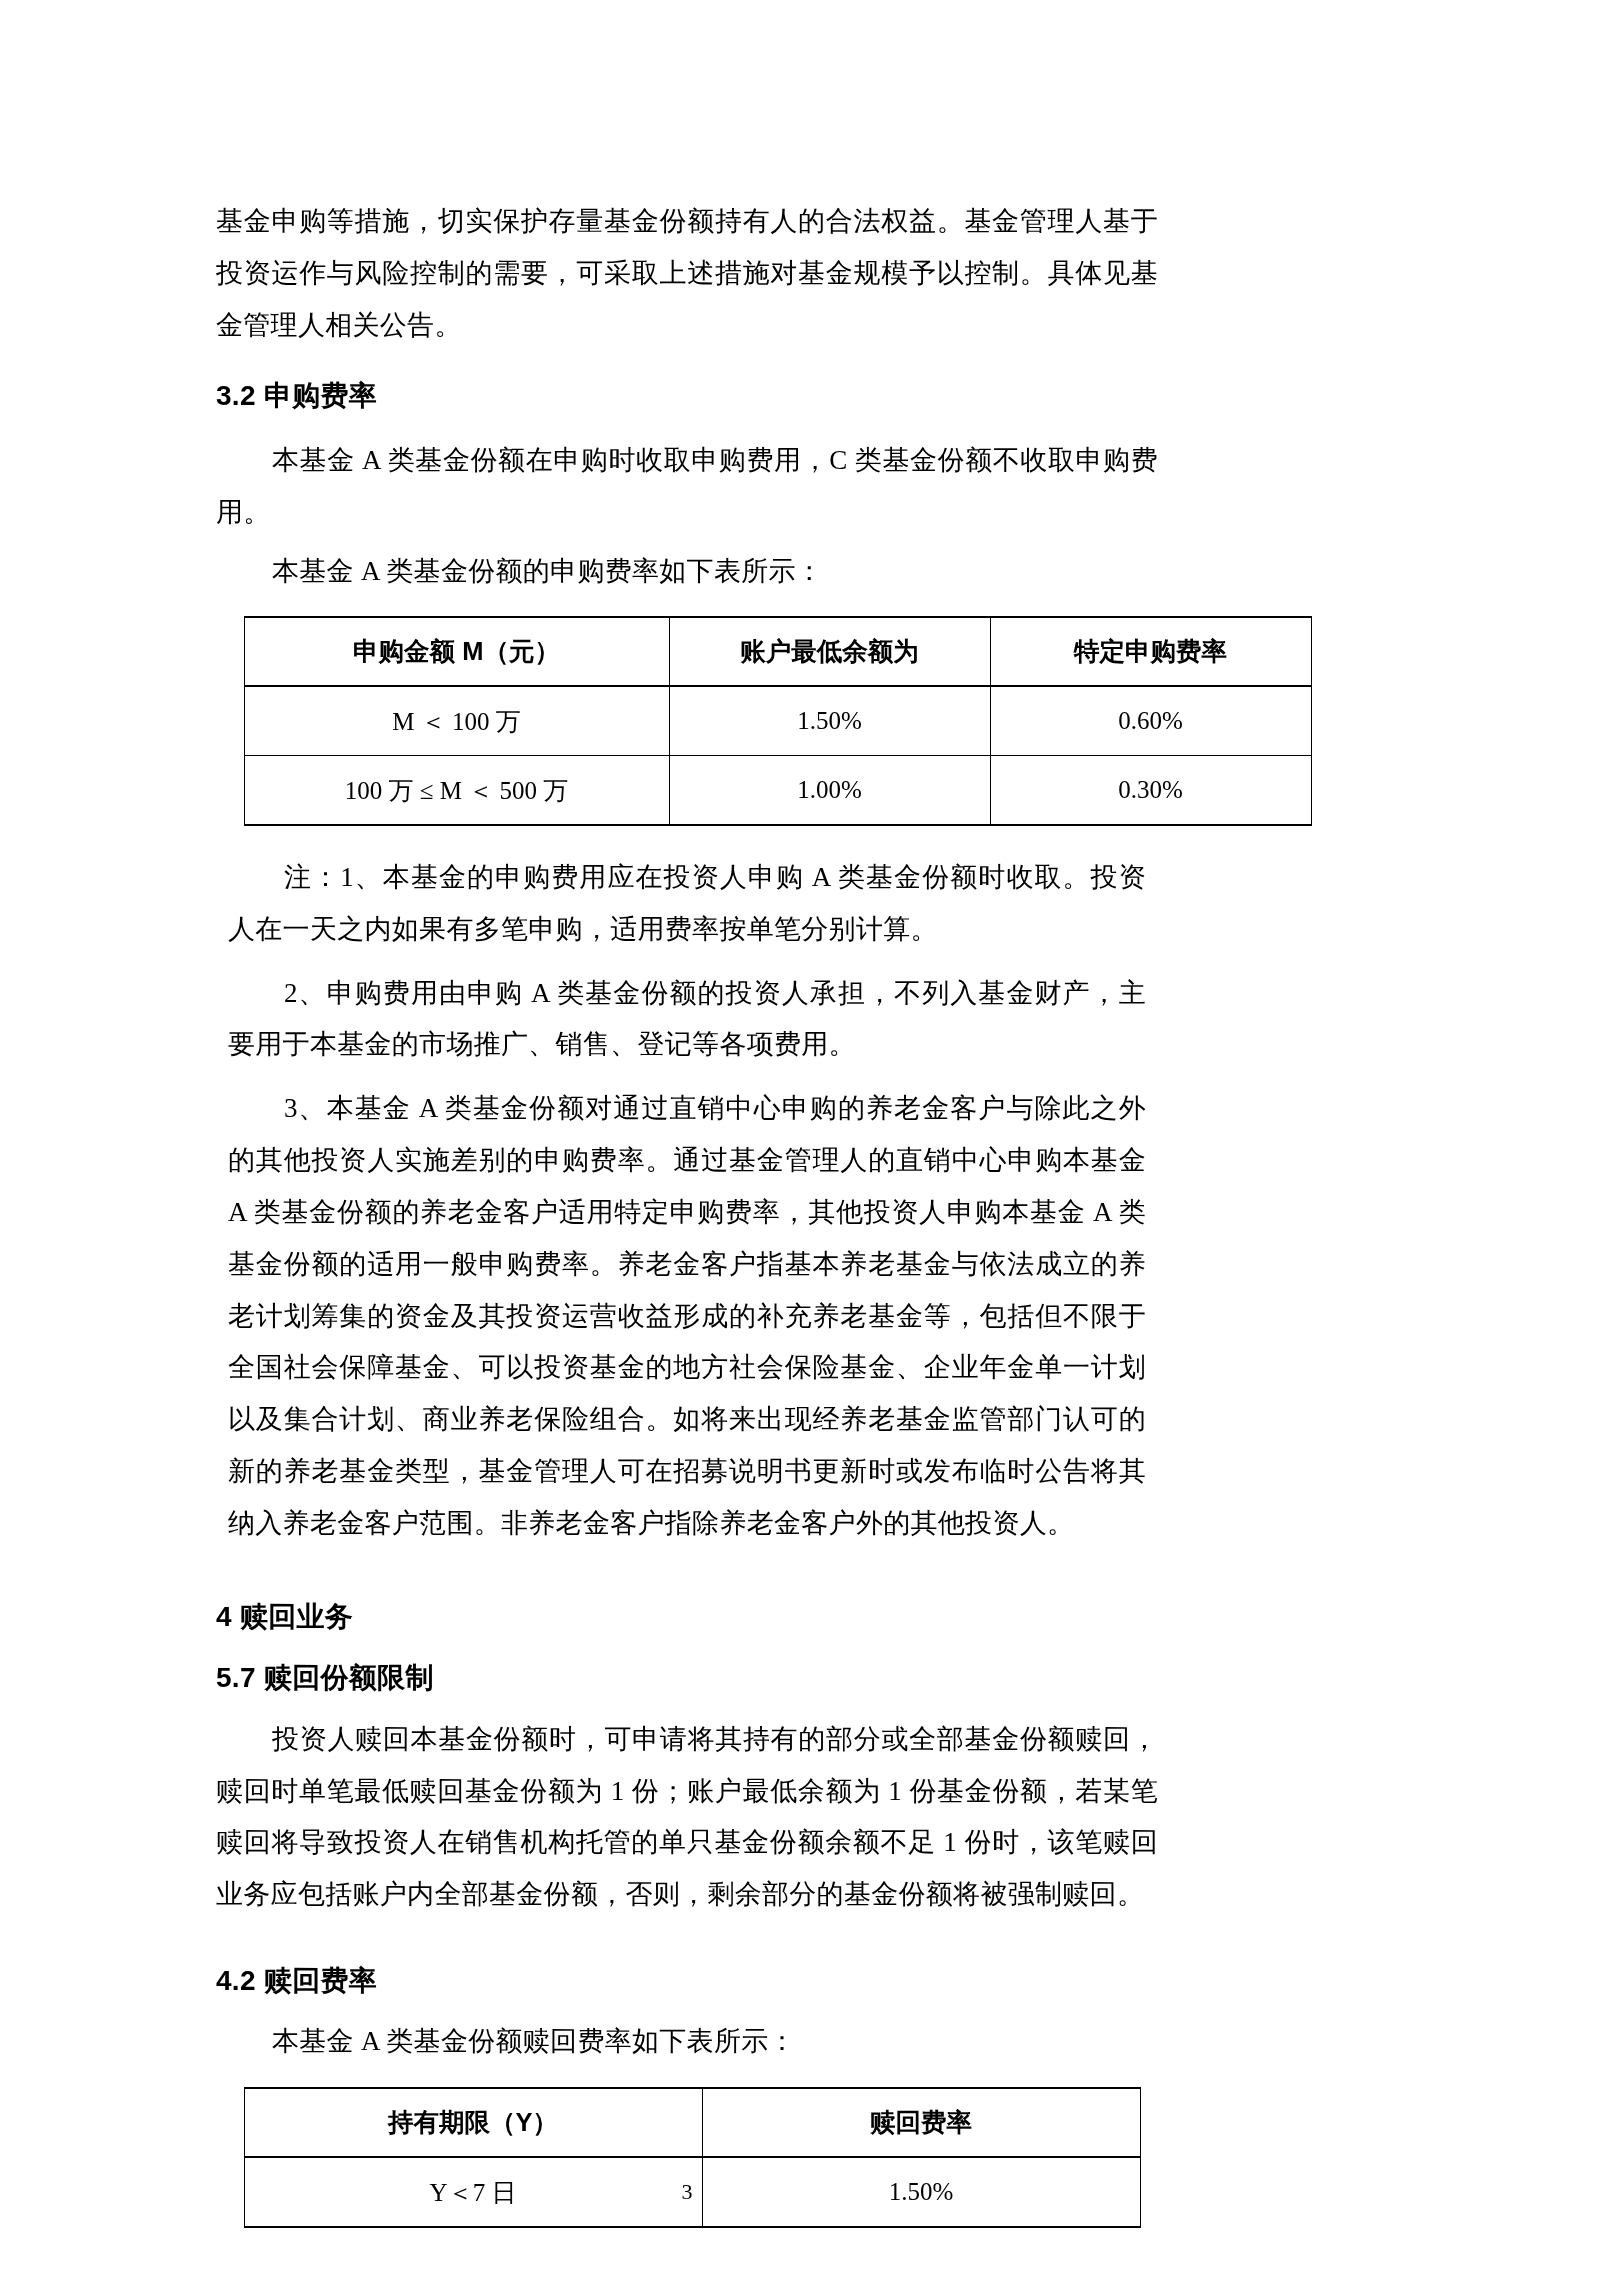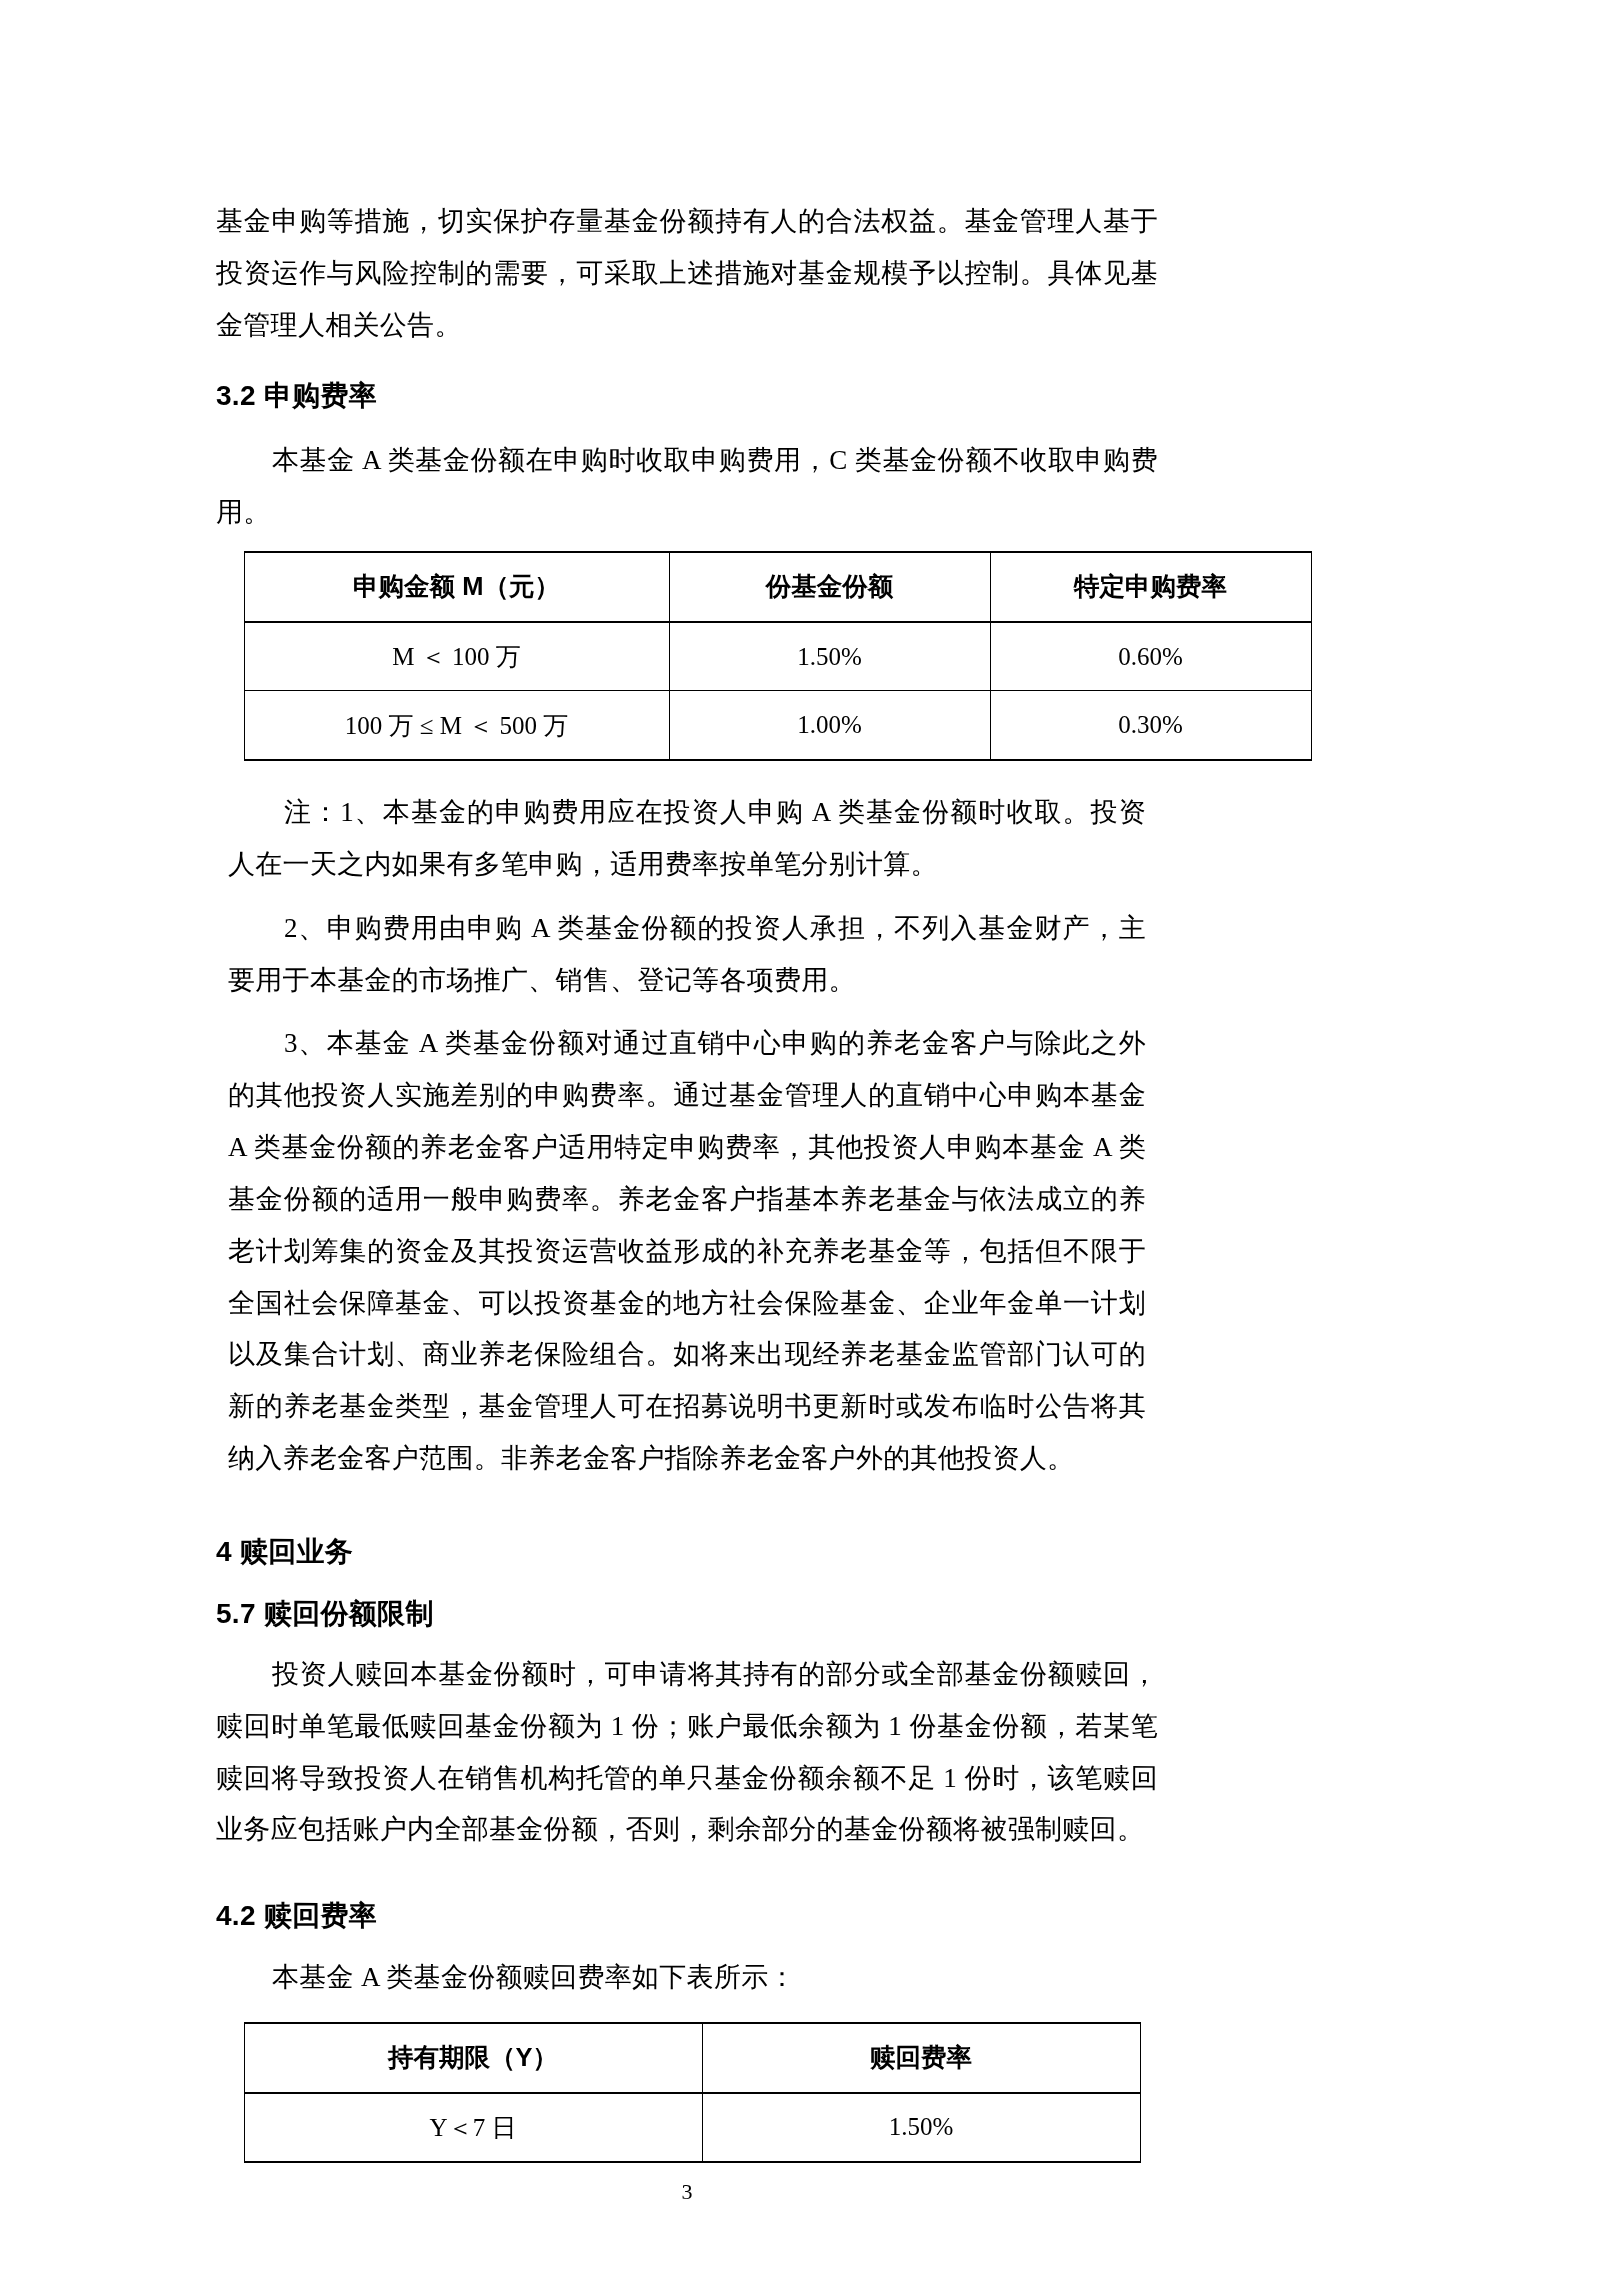--- a/index.html
+++ b/index.html
@@ -104,31 +104,32 @@
 </head>
 <body>
 
 <div class="page">
 
   <p class="body-text">基金申购等措施，切实保护存量基金份额持有人的合法权益。基金管理人基于投资运作与风险控制的需要，可采取上述措施对基金规模予以控制。具体见基金管理人相关公告。</p>
 
   <h2 class="heading h-sec3-2">3.2 申购费率</h2>
 
   <p class="body-text para-indent lead-line">本基金 A 类基金份额在申购时收取申购费用，C 类基金份额不收取申购费用。</p>
+  <p class="body-text para-indent lead-line second">本基金 A 类基金份额的申购费率如下表所示：</p>
 
   <table class="fee-table" id="purchase-fee-table">
     <colgroup>
         <col class="c1">
         <col class="c2">
         <col class="c3">
       </colgroup>
     <tbody>
       <tr class="thead">
         <td>申购金额 M（元）</td>
-        <td>份基金份额</td>
+        <td>账户最低余额为</td>
         <td>特定申购费率</td>
       </tr>
       <tr>
         <td>M ＜ 100 万</td>
         <td>1.50%</td>
         <td>0.60%</td>
       </tr>
       <tr>
         <td>100 万 ≤ M ＜ 500 万</td>
         <td>1.00%</td>

